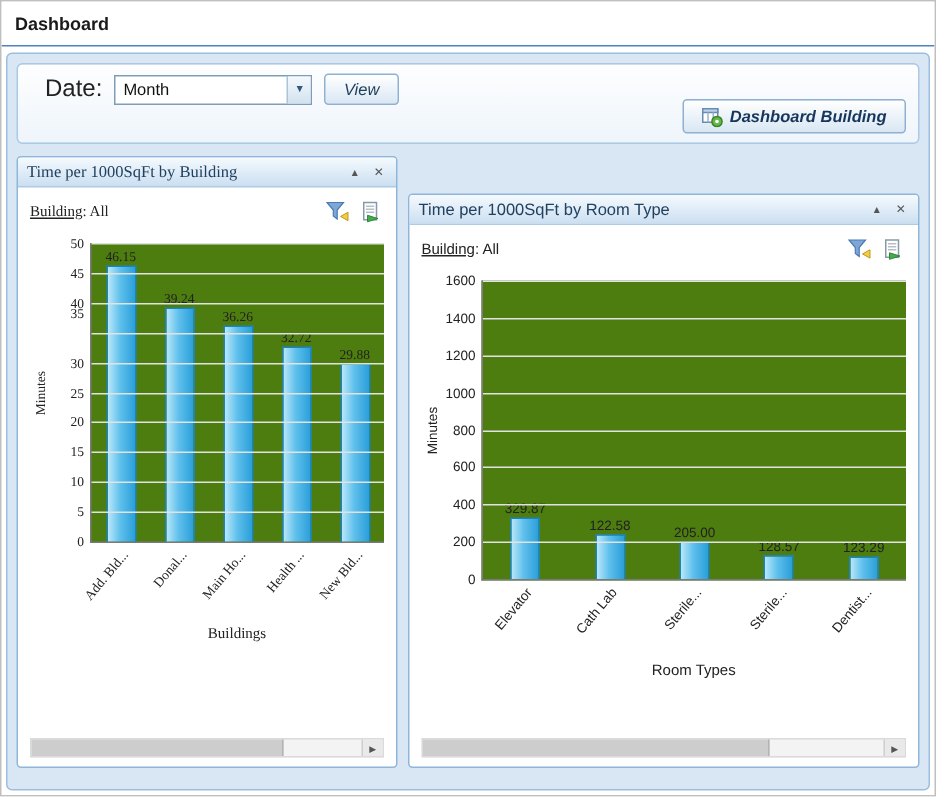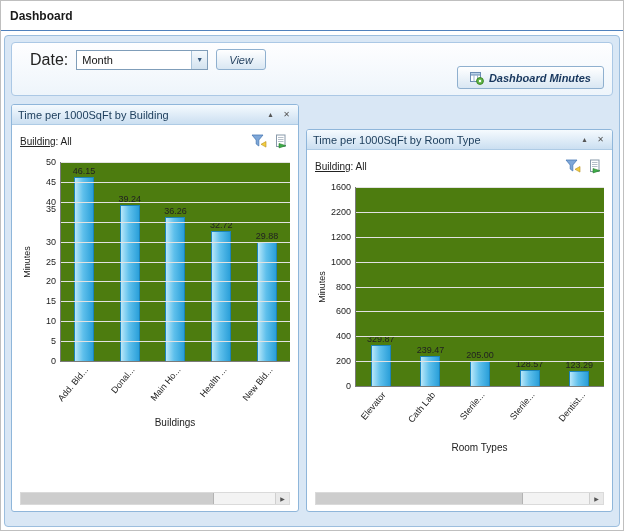--- a/index.html
+++ b/index.html
@@ -13,21 +13,21 @@
   .date-label { font-size:16px; color:#222; margin:0 8px 0 10px; }
   .dropdown { width:132px; height:20px; background:#fff; border:1px solid #7f9db9; display:flex; align-items:stretch; font-size:11px; cursor:default; }
   .dropdown .value { flex:1; display:flex; align-items:center; padding-left:5px; color:#111; }
   .dropdown .arrow { width:16px; background:linear-gradient(#f4f9fd,#d2e2ef); border-left:1px solid #a8c3da; display:flex; align-items:center; justify-content:center; font-size:7px; color:#35587c; }
   .btn { height:21px; padding:0 12px; font-size:11px; color:#1f3d5c; background:linear-gradient(#ffffff,#d9e7f3); border:1px solid #8fb0cf; border-radius:3px; display:inline-flex; align-items:center; cursor:default; font-family:inherit;font-style:italic; }
   .view-btn { margin-left:8px; }
   .settings-btn { position:absolute; right:8px; bottom:6px; height:23px; gap:5px; font-weight:bold; color:#17365d; }
   
   .charts-row { display:flex; gap:7px; margin-top:8px; height:408px; }
   .panel { background:#fff; border:1px solid #8fb6da; border-radius:3px; display:flex; flex-direction:column; overflow:hidden; }
-  .panel-left { width:288px; flex:none; }
+  .panel-left { width:254px; flex:none;font-family:Liberation Serif, serif; }
   .panel-right { flex:1;margin-top:25px; }
   .panel-header { height:20px; flex:none; background:linear-gradient(#f5fafe,#cbdff1); border-bottom:1px solid #aecbe5; display:flex; align-items:center; padding:0 6px; font-size:11px; color:#20415f; }
   .header-buttons { margin-left:auto; display:flex; gap:5px; }
   .hbtn { font-size:8px; color:#555; width:11px; text-align:center; line-height:11px; cursor:default; }
   .panel-body { flex:1; position:relative; padding:5px 8px 0;border-radius:22px; }
   .filter-row { display:flex; align-items:center; height:22px; }
   .filter-link { font-size:10px; color:#222; text-decoration:underline; cursor:default; }
   .filter-rest { font-size:10px; color:#222; }
   .icon-buttons { margin-left:auto; display:flex; gap:3px; }
   .icon-btn { width:19px; height:17px; display:flex; align-items:center; justify-content:center; cursor:default; }
@@ -77,21 +77,21 @@
         <span style="display:inline-flex;">
           <svg width="14" height="14" viewBox="0 0 14 14">
             <rect x="0.5" y="1.5" width="10" height="9" fill="#ffffff" stroke="#6a8cb3"></rect>
             <rect x="0.5" y="1.5" width="10" height="2.5" fill="#bcd3ea" stroke="#6a8cb3"></rect>
             <line x1="4" y1="4" x2="4" y2="10.5" stroke="#9ab4cf" stroke-width="1"></line>
             <line x1="7.5" y1="4" x2="7.5" y2="10.5" stroke="#9ab4cf" stroke-width="1"></line>
             <circle cx="10" cy="10" r="3.4" fill="#63b84a" stroke="#3c8527"></circle>
             <circle cx="10" cy="10" r="1.2" fill="#ffffff"></circle>
           </svg>
         </span>
-        <span>Dashboard Minutes</span>
+        <span>Dashboard Building</span>
       </button>
     </div>
 
     <div class="charts-row">
 
       <div class="panel panel-left">
         <div class="panel-header">
           <span>Time per 1000SqFt by Building</span>
           <span class="header-buttons">
             <span class="hbtn">▴</span>
@@ -239,31 +239,31 @@
                   <span>Minutes</span>
                 </div>
               <div class="yaxis">
                   <div class="ytick" style="top: 199px;">0</div>
                   <div class="ytick" style="top: 174.125px;">200</div>
                   <div class="ytick" style="top: 149.25px;">400</div>
                   <div class="ytick" style="top: 124.375px;">600</div>
                   <div class="ytick" style="top: 99.5px;">800</div>
                   <div class="ytick" style="top: 74.625px;">1000</div>
                   <div class="ytick" style="top: 49.75px;">1200</div>
-                  <div class="ytick" style="top: 24.875px;">2200</div>
+                  <div class="ytick" style="top: 24.875px;">1400</div>
                   <div class="ytick" style="top: 0px;">1600</div>
                 </div>
               <div class="plot">
                 <div class="bars">
                     <div class="bar-cell">
                       <div class="bar-value">329.87</div>
                       <div class="bar" style="height: 41.0276px;"></div>
                     </div>
                     <div class="bar-cell">
-                      <div class="bar-value">239.47</div>
+                      <div class="bar-value">122.58</div>
                       <div class="bar" style="height: 29.7841px;"></div>
                     </div>
                     <div class="bar-cell">
                       <div class="bar-value">205.00</div>
                       <div class="bar" style="height: 25.4969px;"></div>
                     </div>
                     <div class="bar-cell">
                       <div class="bar-value">128.57</div>
                       <div class="bar" style="height: 15.9909px;"></div>
                     </div>

